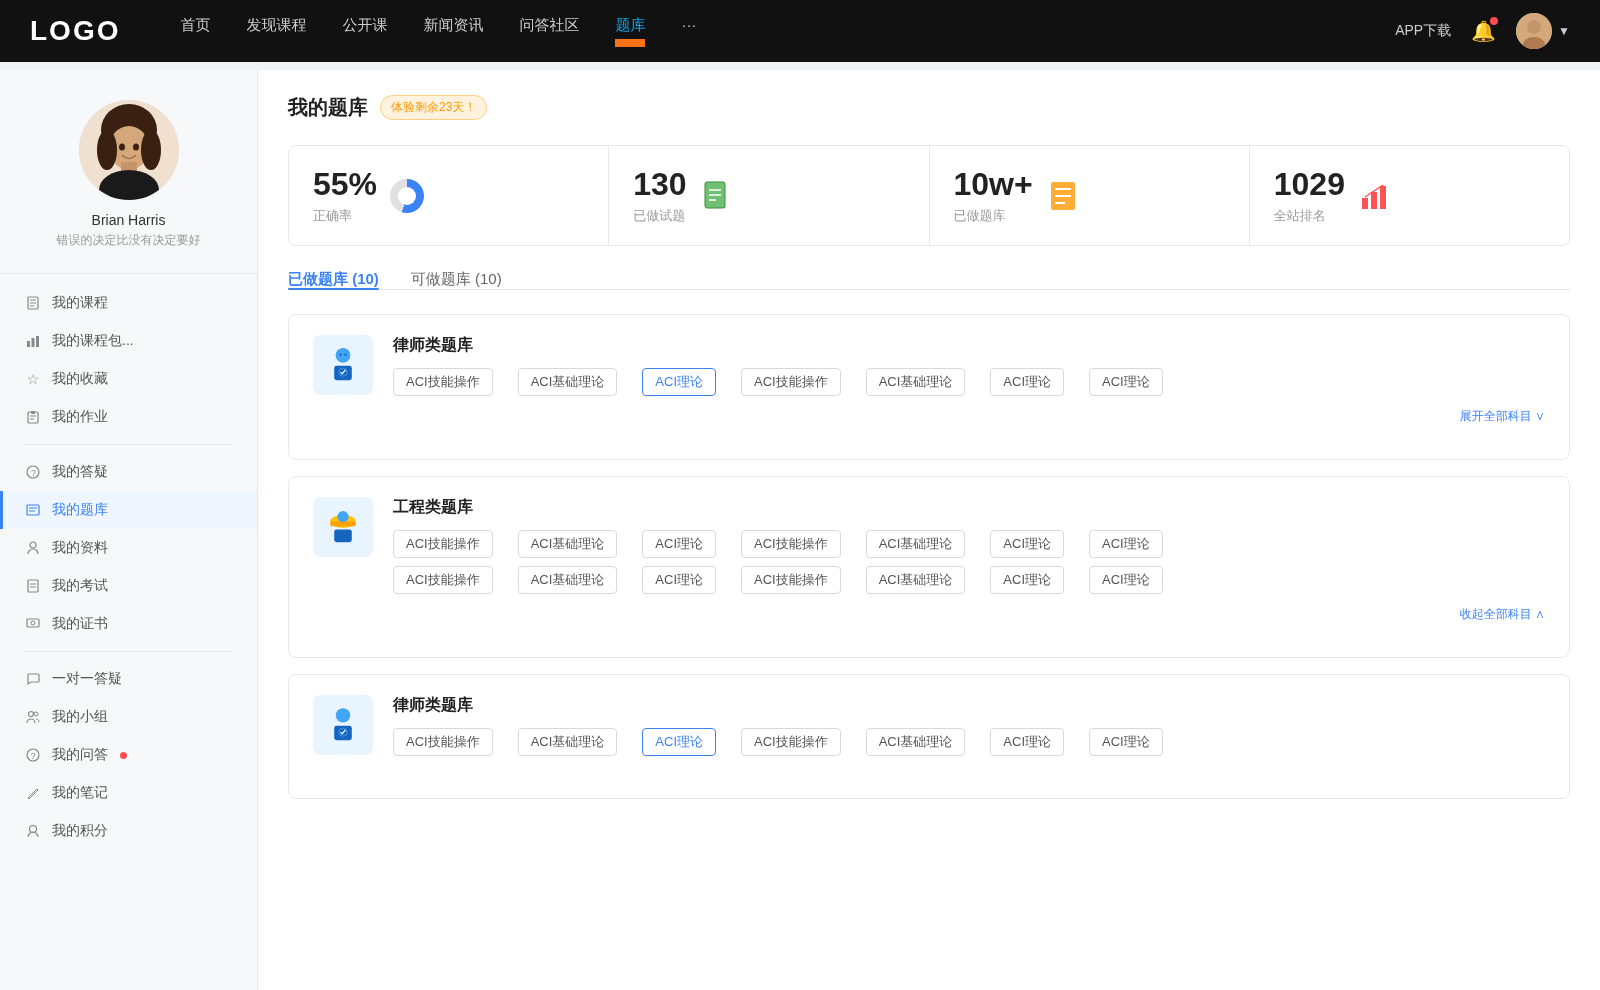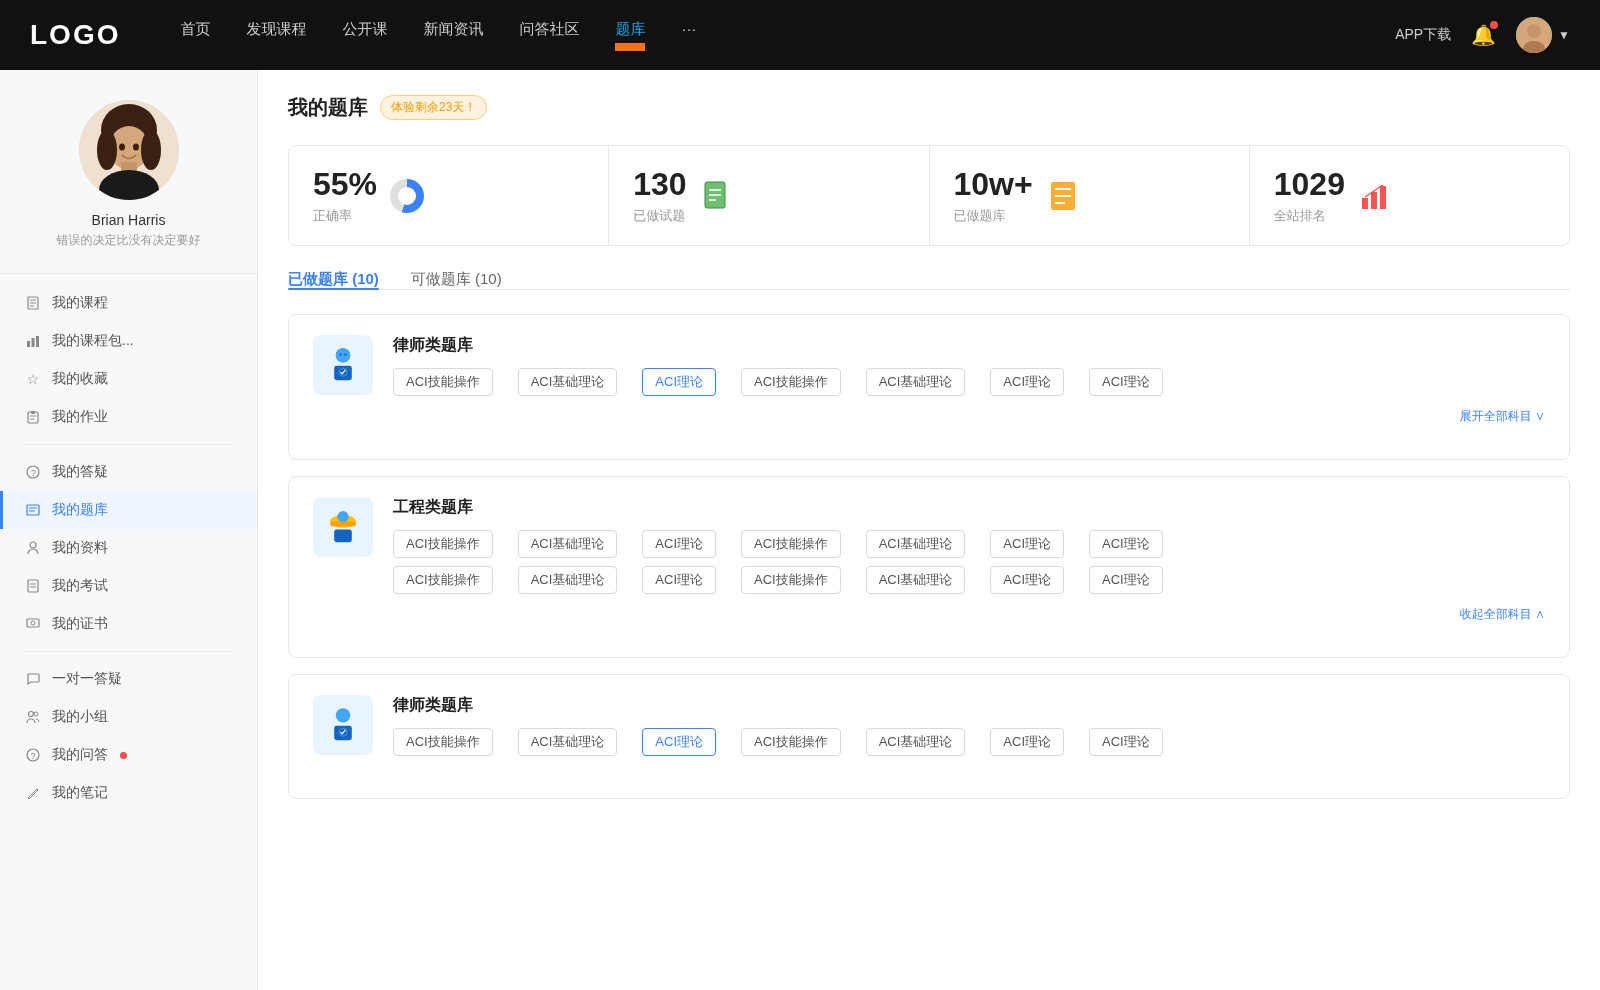--- a/index.html
+++ b/index.html
@@ -1,21 +1,21 @@
 <!DOCTYPE html>
 <html><head>
   <meta charset="utf-8">
   <style>
     * { box-sizing: border-box; margin: 0; padding: 0; }
     body { font-family: 'PingFang SC', 'Microsoft YaHei', sans-serif; background: #f0f2f5; min-height: 990px; }
 
     
     .header {
       background: #111;
-      height: 70px;
+      height: 62px;
       display: flex;
       align-items: center;
       padding: 0 30px;
       position: fixed;
       top: 0; left: 0; right: 0;
       z-index: 100;
     }
     .header-logo {
       color: white;
       font-size: 28px;
@@ -436,20 +436,29 @@
       </div>
       <div class="menu-item">
         <span class="menu-icon">
           <svg width="14" height="14" viewBox="0 0 14 14" fill="none">
               <path d="M2 12L5 9 11 3 12 4 6 10 3 13 2 12z" stroke="#888" stroke-width="1" fill="none"></path>
               <line x1="9" y1="5" x2="11" y2="3" stroke="#888" stroke-width="1"></line>
             </svg>
         </span>
         <span>我的笔记</span>
       </div>
+      <div class="menu-item">
+        <span class="menu-icon">
+          <svg width="14" height="14" viewBox="0 0 14 14" fill="none">
+              <circle cx="7" cy="5" r="3.5" stroke="#888" stroke-width="1.2"></circle>
+              <path d="M2 13c0-2.76 2.24-5 5-5s5 2.24 5 5" stroke="#888" stroke-width="1.2" fill="none"></path>
+            </svg>
+        </span>
+        <span>我的积分</span>
+      </div>
     </div>
   </aside>
 
   <main class="content">
 
     <div class="page-header">
       <h1 class="page-title">我的题库</h1>
       <span class="trial-badge">体验剩余23天！</span>
     </div>
 

